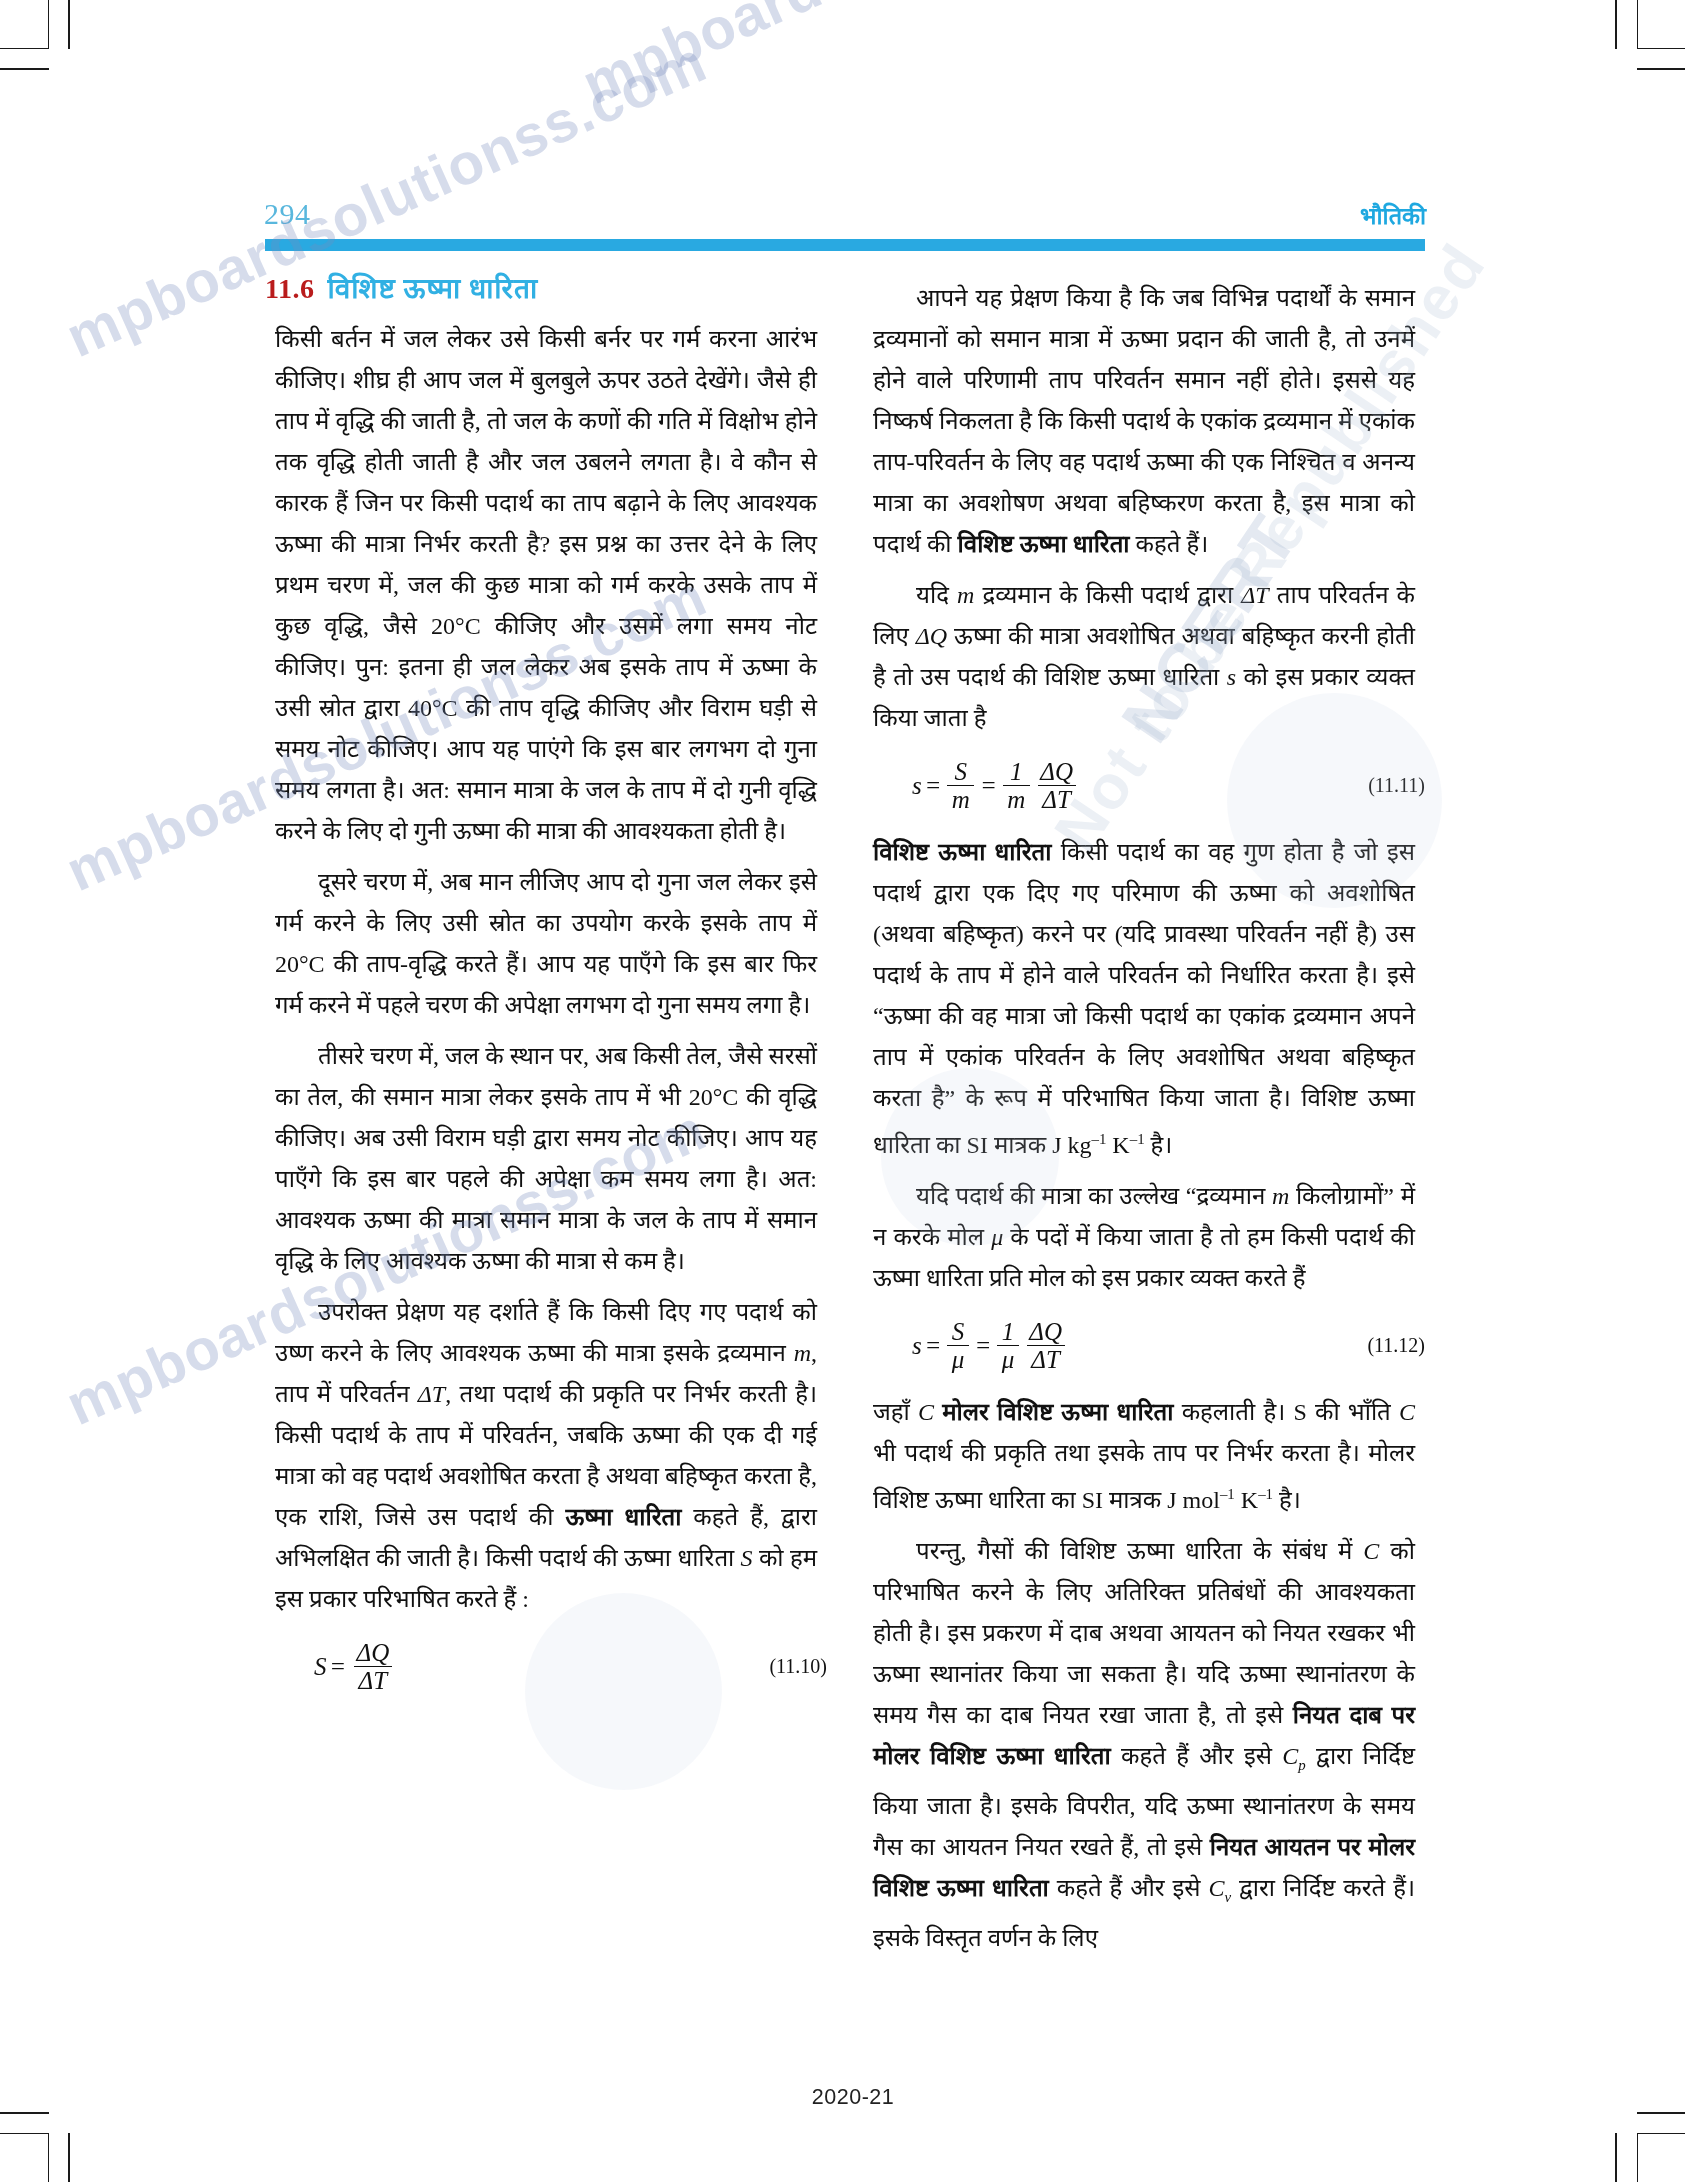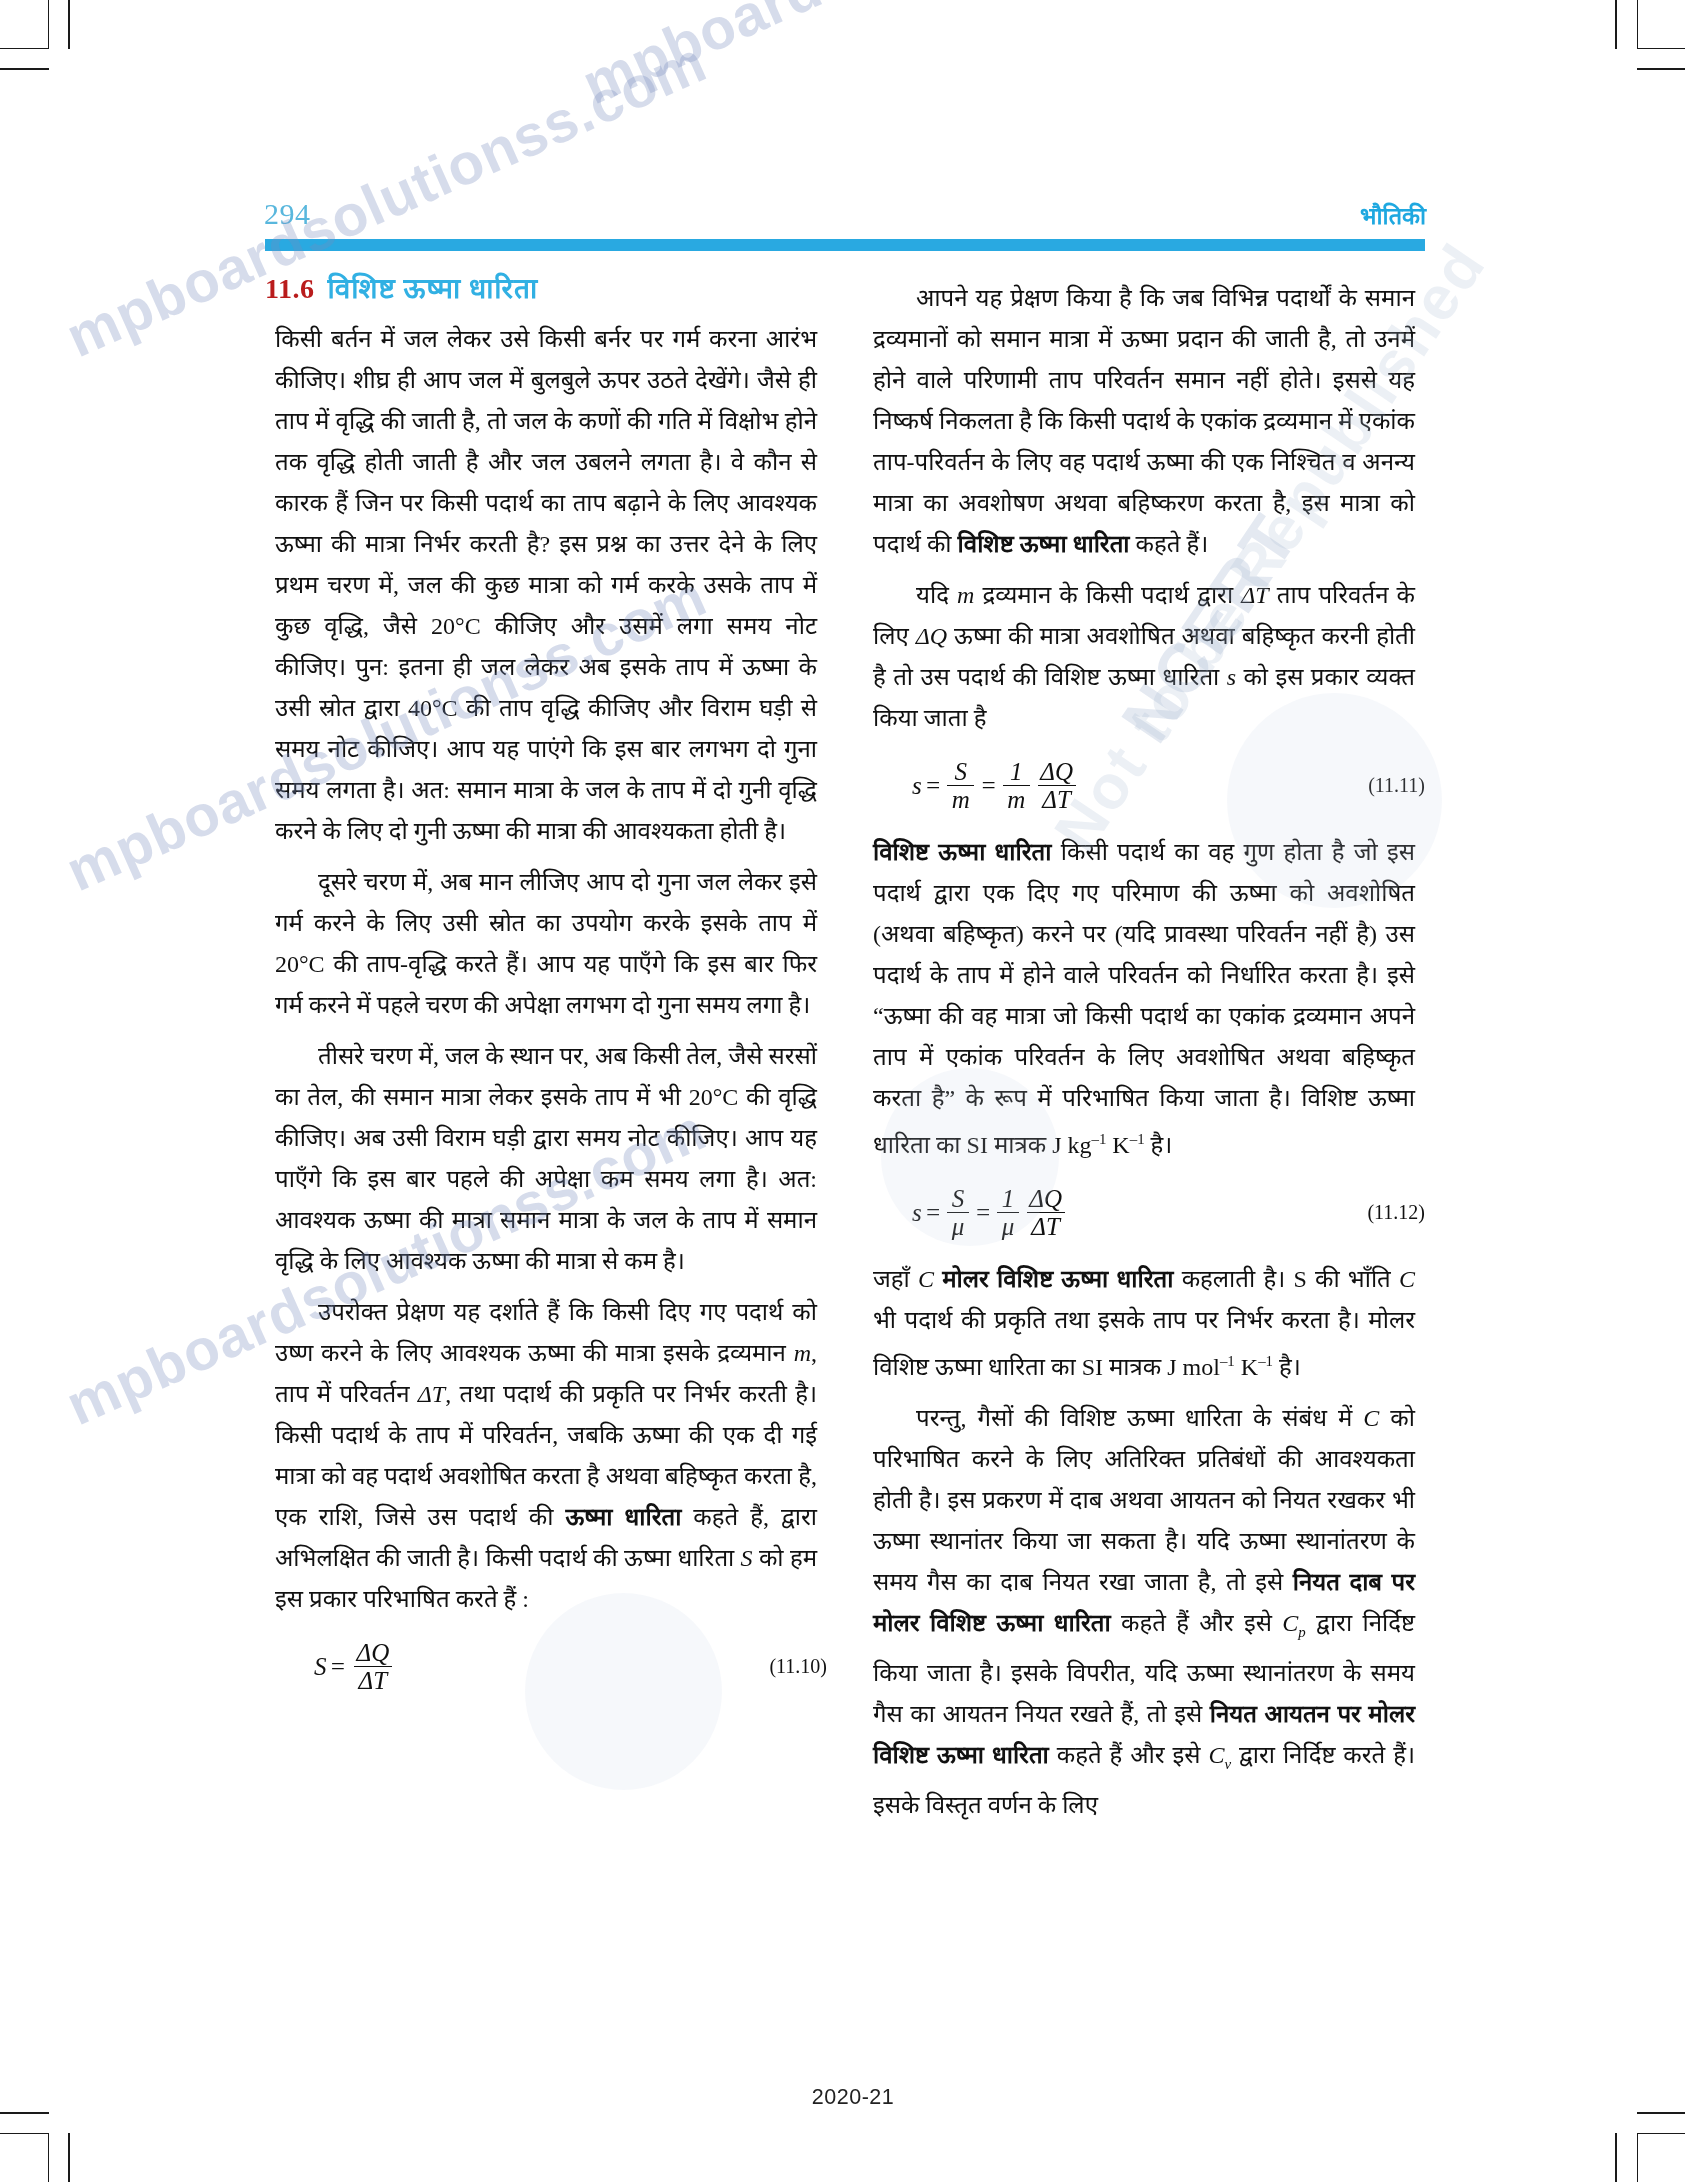--- a/index.html
+++ b/index.html
@@ -263,20 +263,21 @@
           <span class="frac">
             <span class="num">ΔQ</span>
             <span class="den">ΔT</span>
           </span>
       </div>
       <div class="eq-num">(11.11)</div>
     </div>
 
     <p class="para"><span class="b">विशिष्ट ऊष्मा धारिता</span><span> किसी पदार्थ का वह गुण होता है जो इस पदार्थ द्वारा एक दिए गए परिमाण की ऊष्मा को अवशोषित (अथवा बहिष्कृत) करने पर (यदि प्रावस्था परिवर्तन नहीं है) उस पदार्थ के ताप में होने वाले परिवर्तन को निर्धारित करता है। इसे “ऊष्मा की वह मात्रा जो किसी पदार्थ का एकांक द्रव्यमान अपने ताप में एकांक परिवर्तन के लिए अवशोषित अथवा बहिष्कृत करता है” के रूप में परिभाषित किया जाता है। विशिष्ट ऊष्मा धारिता का SI मात्रक J kg</span><sup class="s">–1</sup><span> K</span><sup class="s">–1</sup><span> है।</span></p>
 
+    <p class="para indent"><span>यदि पदार्थ की मात्रा का उल्लेख “द्रव्यमान </span><span class="it">m</span><span> किलोग्रामों” में न करके मोल </span><span class="it">μ</span><span> के पदों में किया जाता है तो हम किसी पदार्थ की ऊष्मा धारिता प्रति मोल को इस प्रकार व्यक्त करते हैं</span></p>
 
     <div class="eq-row">
       <div class="eq-body">
         <span>s</span>
           <span class="eqsign">=</span>
           <span class="frac">
             <span class="num">S</span>
             <span class="den it">μ</span>
           </span>
           <span class="eqsign">=</span>

